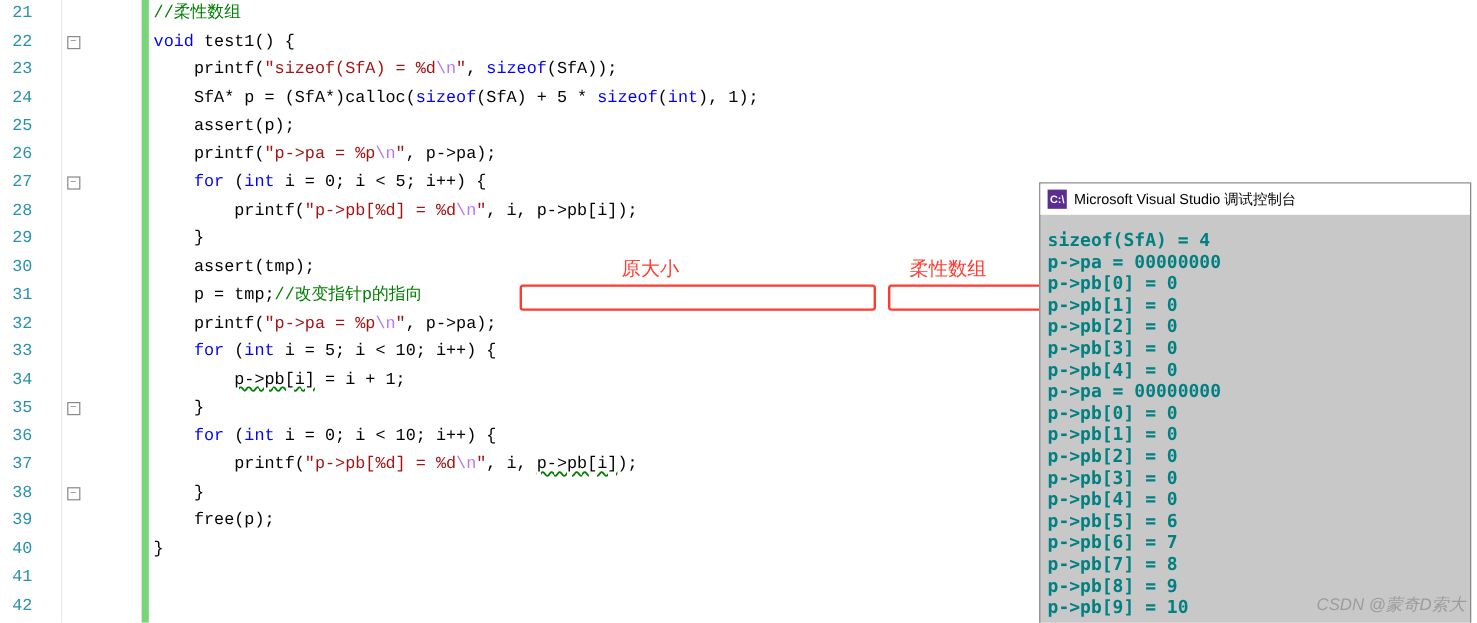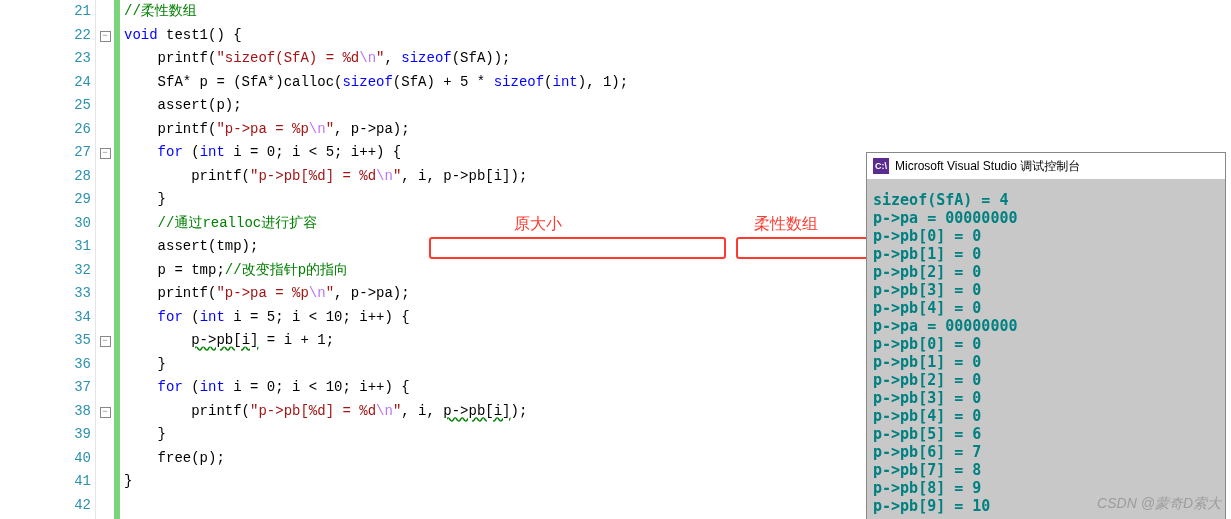--- a/index.html
+++ b/index.html
@@ -15,23 +15,22 @@
   .editor {
     display: flex;
     height: 100%;
   }
   .gutter {
     width: 52px;
     background: #fff;
     border-right: 1px solid #e5e5e5;
     text-align: right;
     color: #2b91af;
-    padding-right: 4px;
+    padding-right: 24px;
     flex-shrink: 0;
-    margin-left: 44px;
   }
   .gutter div { height: 23.5px; line-height: 23.5px; }
   .fold {
     width: 18px;
     flex-shrink: 0;
     background: #fff;
   }
   .fold div {
     height: 23.5px;
     line-height: 23.5px;
@@ -44,20 +43,21 @@
     border: 1px solid #888;
     display: inline-block;
     line-height: 9px;
     font-size: 9px;
     text-align: center;
     margin-top: 6px;
   }
   .codecol {
     position: relative;
     flex: 1;
+    margin-left: 48px;
   }
   .vbar {
     position: absolute;
     left: 0;
     top: 0;
     bottom: 0;
     width: 6px;
     background: #7ad47a;
   }
   .code {
@@ -196,21 +196,20 @@
     <div class="code">
       <div class="line"><span class="cmt">//柔性数组</span></div>
       <div class="line"><span class="kw">void</span><span> test1() {</span></div>
       <div class="line"><span>    printf(</span><span class="str">"sizeof(SfA) = %d</span><span class="esc">\n</span><span class="str">"</span><span>, </span><span class="sizeof">sizeof</span><span>(SfA));</span></div>
       <div class="line"><span>    SfA* p = (SfA*)calloc(</span><span class="sizeof">sizeof</span><span>(SfA) + 5 * </span><span class="sizeof">sizeof</span><span>(</span><span class="kw">int</span><span>), 1);</span></div>
       <div class="line"><span>    assert(p);</span></div>
       <div class="line"><span>    printf(</span><span class="str">"p-&gt;pa = %p</span><span class="esc">\n</span><span class="str">"</span><span>, p-&gt;pa);</span></div>
       <div class="line"><span class="kw">    for</span><span> (</span><span class="kw">int</span><span> i = 0; i &lt; 5; i++) {</span></div>
       <div class="line"><span>        printf(</span><span class="str">"p-&gt;pb[%d] = %d</span><span class="esc">\n</span><span class="str">"</span><span>, i, p-&gt;pb[i]);</span></div>
       <div class="line"><span>    }</span></div>
-      <div class="line"><span class="cmt">    //通过realloc进行扩容</span></div>
       <div class="line"><span>    assert(tmp);</span></div>
       <div class="line"><span>    p = tmp;</span><span class="cmt">//改变指针p的指向</span></div>
       <div class="line"><span>    printf(</span><span class="str">"p-&gt;pa = %p</span><span class="esc">\n</span><span class="str">"</span><span>, p-&gt;pa);</span></div>
       <div class="line"><span class="kw">    for</span><span> (</span><span class="kw">int</span><span> i = 5; i &lt; 10; i++) {</span></div>
       <div class="line"><span>        </span><span class="wavy">p-&gt;pb[i]</span><span> = i + 1;</span></div>
       <div class="line"><span>    }</span></div>
       <div class="line"><span class="kw">    for</span><span> (</span><span class="kw">int</span><span> i = 0; i &lt; 10; i++) {</span></div>
       <div class="line"><span>        printf(</span><span class="str">"p-&gt;pb[%d] = %d</span><span class="esc">\n</span><span class="str">"</span><span>, i, </span><span class="wavy">p-&gt;pb[i]</span><span>);</span></div>
       <div class="line"><span>    }</span></div>
       <div class="line"><span>    free(p);</span></div>

